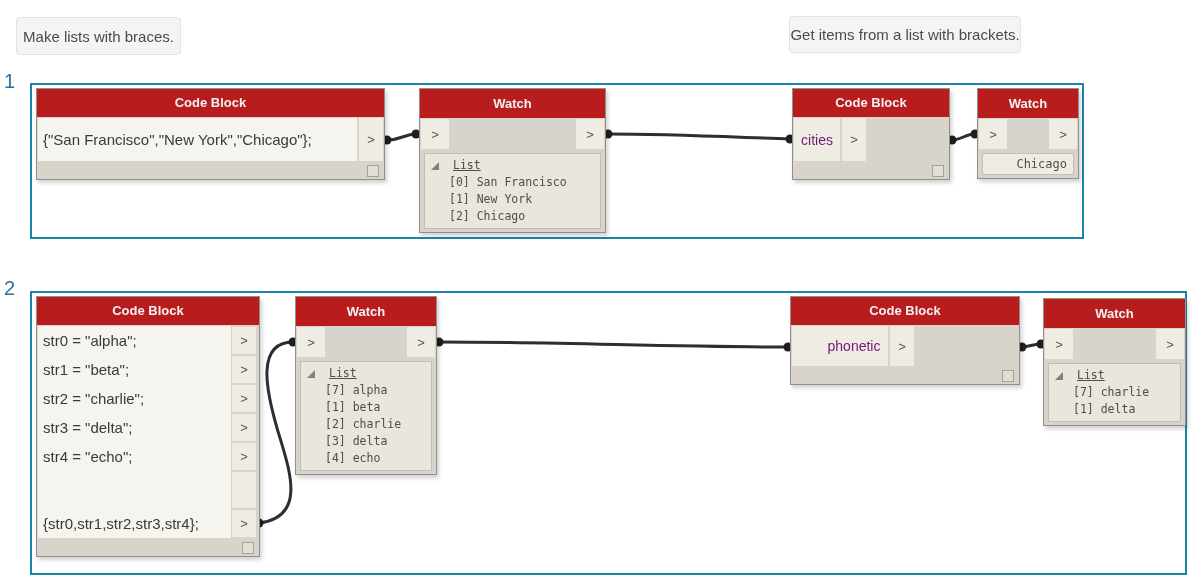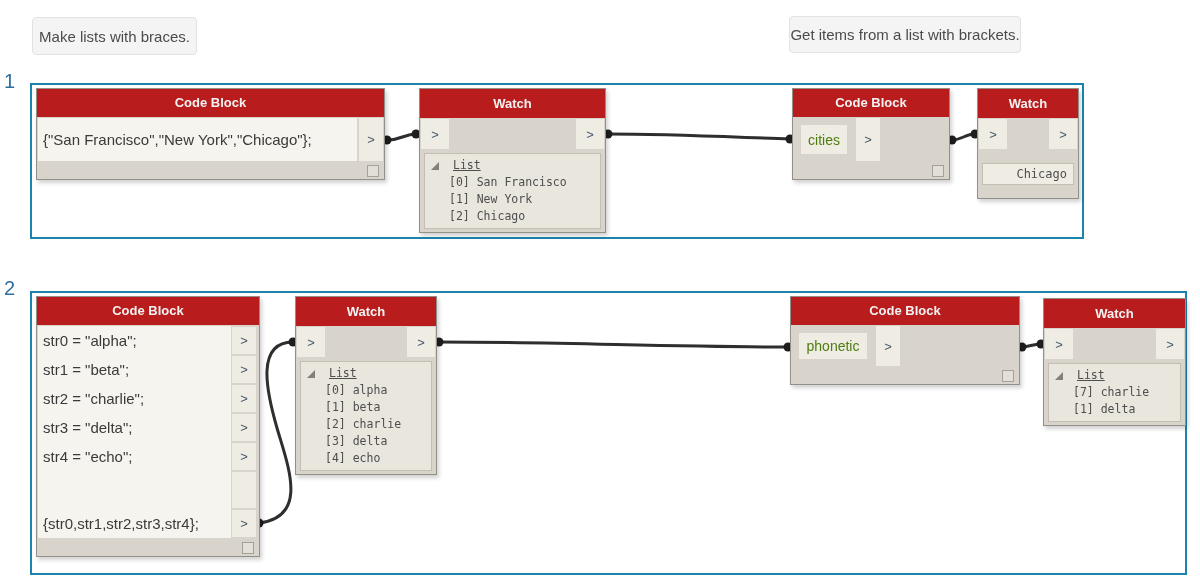--- a/index.html
+++ b/index.html
@@ -3,21 +3,21 @@
 <meta charset="utf-8">
 <style>
   html,body{margin:0;padding:0;background:#ffffff;}
   .canvas{position:relative;width:1200px;height:581px;background:#ffffff;
           font-family:"Liberation Sans",sans-serif;overflow:hidden;}
 
   
   .note{position:absolute;background:#f4f4f4;border:1px solid #e2e2e2;border-radius:4px;
         color:#4b4b4b;font-size:15px;display:flex;align-items:center;justify-content:center;
         box-sizing:border-box;}
-  #note1{left:32px;top:17px;width:165px;height:38px;}
+  #note1{left:16px;top:17px;width:165px;height:38px;}
   #note2{left:789px;top:16px;width:232px;height:37px;}
 
   
   .group-number{position:absolute;color:#2d6f9e;font-size:20px;line-height:20px;}
   #gnum1{left:4px;top:71px;}
   #gnum2{left:4px;top:278px;}
   .group-rect{position:absolute;border:2px solid #1b84ac;background:#ffffff;box-sizing:border-box;}
   #grect1{left:30px;top:83px;width:1054px;height:156px;}
   #grect2{left:30px;top:291px;width:1157px;height:284px;}
 
@@ -31,39 +31,39 @@
         box-shadow:2px 3px 4px rgba(0,0,0,0.18);box-sizing:border-box;}
   .node-header{background:#b91c1c;color:#f2f2f2;font-weight:bold;font-size:13px;
                text-align:center;height:28px;line-height:28px;}
   .watch .node-header{height:29px;line-height:29px;}
   .row{display:flex;}
   .row45{height:45px;}
   .row42{height:42px;}
   .code-cell{background:#f6f4ef;font-size:15px;color:#3a3a3a;display:flex;align-items:center;
              padding:0 5px;flex:1;margin:1px;overflow:hidden;white-space:nowrap;}
   .code-cell.centered{justify-content:center;}
-  .input-cell{background:#efece4;font-size:14px;color:#4d7c0f;display:flex;align-items:center;
-              justify-content:center;margin:8px;}
+  .input-cell{background:#efece4;font-size:14px;color:#701a75;display:flex;align-items:center;
+              justify-content:center;margin:1px;}
   .port-cell{background:#efece4;color:#44586c;font-size:13px;width:24px;display:flex;
              align-items:center;justify-content:center;margin:1px;flex:none;}
   .bottom-strip{height:17px;display:flex;justify-content:flex-end;align-items:center;padding-right:5px;}
   .checkbox{width:10px;height:10px;border:1px solid #a5a198;background:#e2dfd7;display:inline-block;}
 
   
   .ports-row{display:flex;justify-content:space-between;height:32px;}
   .ports-row .port-cell{width:28px;height:30px;}
   .watch-panel{background:#e9e6de;border:1px solid #c2beb4;margin:3px 4px;
                font-family:"DejaVu Sans Mono",monospace;font-size:11.5px;color:#4e4e4e;
                padding:3px 0;overflow:hidden;}
   .list-root{height:17px;line-height:17px;padding-left:6px;display:flex;align-items:center;}
   .tri{width:0;height:0;border-bottom:8px solid #847f77;border-left:8px solid transparent;
        display:inline-block;}
   .root-label{margin-left:14px;text-decoration:underline;}
   .list-item{height:17px;line-height:17px;padding-left:24px;white-space:pre;}
-  .watch-value{background:#efece4;border:1px solid #c2beb4;margin:13px 4px;height:18px;
+  .watch-value{background:#efece4;border:1px solid #c2beb4;margin:3px 4px;height:18px;
                line-height:18px;font-family:"DejaVu Sans Mono",monospace;font-size:12px;
                color:#4e4e4e;text-align:right;padding:1px 6px;}
 
   
   .cb-body{display:flex;margin:1px;}
   .cb-code-col{flex:1;background:#f6f4ef;padding:0 0 0 5px;overflow:hidden;}
   .cb-line{height:29px;display:flex;align-items:center;font-size:15px;color:#3a3a3a;white-space:nowrap;}
   .cb-blank{height:38px;}
   .cb-port-col{width:26px;display:flex;flex-direction:column;margin-left:1px;}
   .cb-port-col .port-cell{width:24px;height:27px;margin:1px 0;}
@@ -71,21 +71,21 @@
 
   #cb1{left:36px;top:88px;width:349px;}
   #watch1{left:419px;top:88px;width:187px;}
   #cb2{left:792px;top:88px;width:158px;}
   #watch2{left:977px;top:88px;width:102px;}
   #cb3{left:36px;top:296px;width:224px;}
   #watch3{left:295px;top:296px;width:142px;}
   #cb4{left:790px;top:296px;width:230px;}
   #watch4{left:1043px;top:298px;width:143px;}
   #cb2 .input-cell{width:46px;}
-  #cb4 .input-cell{width:68px;}
+  #cb4 .input-cell{width:68px;padding-left:28px;}
 </style>
 </head>
 <body>
 
 <div class="canvas">
 
   <div class="note" id="note1">Make lists with braces.</div>
   <div class="note" id="note2">Get items from a list with brackets.</div>
 
   <div class="group-number" id="gnum1">1</div>
@@ -193,21 +193,21 @@
     <div class="node-header">Watch</div>
     <div class="ports-row">
       <div class="port-cell">&gt;</div>
       <div class="port-cell">&gt;</div>
     </div>
     <div class="watch-panel">
       <div class="list-root">
         <span class="tri"></span>
         <span class="root-label">List</span>
       </div>
-      <div class="list-item">[0] alpha</div>
+      <div class="list-item">[7] alpha</div>
       <div class="list-item">[1] beta</div>
       <div class="list-item">[2] charlie</div>
       <div class="list-item">[3] delta</div>
       <div class="list-item">[4] echo</div>
     </div>
   </div>
 
   <div class="node" id="cb4">
     <div class="node-header">Code Block</div>
     <div class="row row42">

